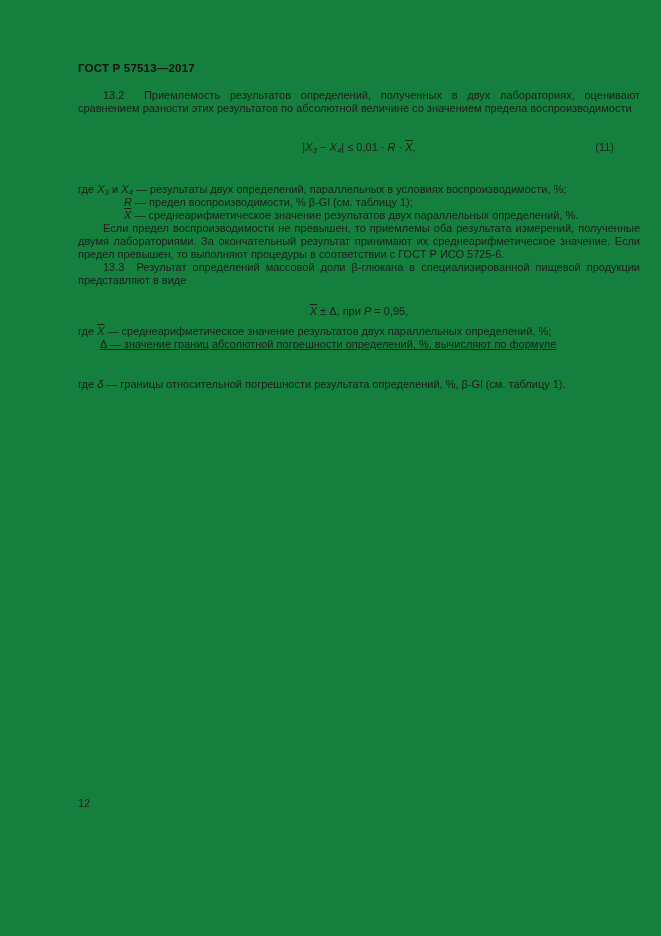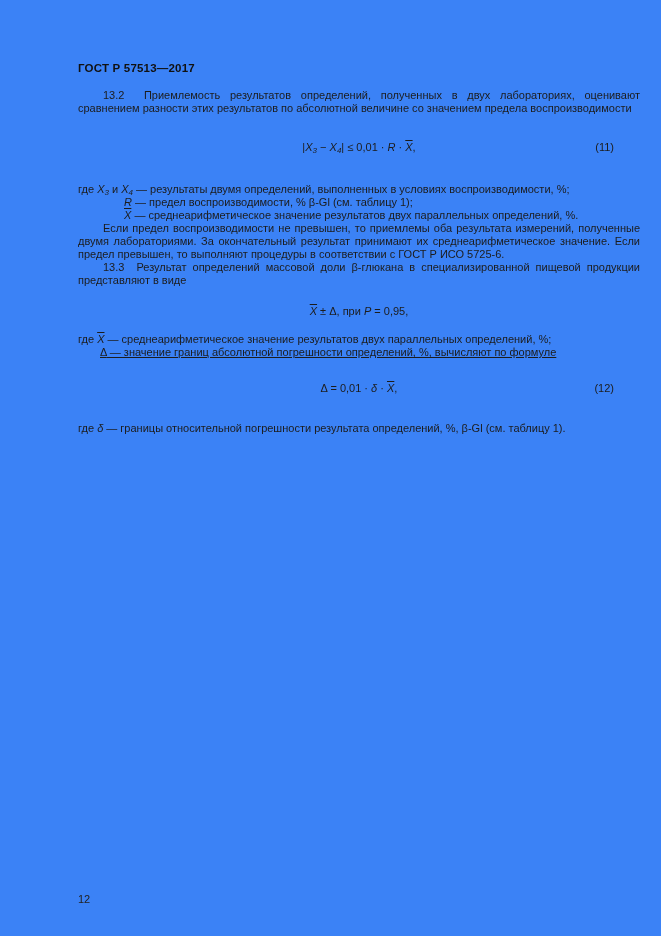--- a/index.html
+++ b/index.html
@@ -2,21 +2,21 @@
 <html><head>
 <meta charset="utf-8">
 <style>
   * { margin: 0; padding: 0; box-sizing: border-box; }
   html, body { background: #ffffff; }
   .page {
     position: relative;
     width: 661px;
     height: 936px;
     margin: 0 auto;
-    background: #3b82f6;
+    background: #15803d;
     font-family: "Liberation Sans", sans-serif;
     font-size: 11px;
     line-height: 13px;
     color: #1c1c1c;
     overflow: hidden;
   }
   .content {
     padding: 62px 21px 0 78px; 
   }
   .doc-header {
@@ -37,79 +37,75 @@
   }
   .f11 { margin-top: 26px; }
   .fx  { margin-top: 18px; }
   .f12 { margin-top: 23px; }
   .formula-num {
     position: absolute;
     right: 26px;
     top: 0;
   }
   .where { margin-top: 29px; }
-  .where-x { margin-top: 15px; }
+  .where-x { margin-top: 7px; }
   .where-12 { margin-top: 27px; }
   .where-line { text-align: left; }
   .ind1 { padding-left: 46px; }  
   .ind2 { padding-left: 22px; text-decoration: underline; }  
   .v { font-style: italic; }
   .bar { font-style: italic; text-decoration: overline; }
   sub {
     font-size: 8px;
     line-height: 0;
     font-style: italic;
     vertical-align: -2px;
   }
   .page-num {
     position: absolute;
     left: 78px;
-    top: 893px;
+    top: 797px;
     font-size: 11px;
     color: #222;
   }
 </style>
 </head>
 <body>
 
 <div class="page">
   <div class="content">
 
     <div class="doc-header">ГОСТ Р 57513—2017</div>
 
     <p class="para p-13-2">13.2&nbsp; Приемлемость результатов определений, полученных в двух лабораториях, оценивают сравнением разности этих результатов по абсолютной величине со значением предела воспроизводи­мости</p>
 
     <div class="formula-row f11">
       <span><span>|</span><span class="v">X</span><sub>3</sub><span> − </span><span class="v">X</span><sub>4</sub><span>|</span><span> ≤ 0,01 · </span><span class="v">R</span><span> · </span><span class="bar">X</span><span>,</span></span>
       <span class="formula-num">(11)</span>
     </div>
 
     <div class="where">
-      <div class="where-line"><span>где </span><span class="v">X</span><sub>3</sub><span> и </span><span class="v">X</span><sub>4</sub><span> — результаты двумя определений, выполненных в условиях воспроизводимости, %;</span></div>
+      <div class="where-line"><span>где </span><span class="v">X</span><sub>3</sub><span> и </span><span class="v">X</span><sub>4</sub><span> — результаты двух определений, параллельных в условиях воспроизводимости, %;</span></div>
       <div class="where-line ind1"><span class="v">R</span><span> — предел воспроизводимости, % β-Gl (см. таблицу 1);</span></div>
       <div class="where-line ind1"><span class="bar">X</span><span> — среднеарифметическое значение результатов двух параллельных определений, %.</span></div>
     </div>
 
     <p class="para">Если предел воспроизводимости не превышен, то приемлемы оба результата измерений, полу­ченные двумя лабораториями. За окончательный результат принимают их среднеарифметическое зна­чение. Если предел превышен, то выполняют процедуры в соответствии с ГОСТ Р ИСО 5725-6.</p>
 
     <p class="para">13.3&nbsp; Результат определений массовой доли β-глюкана в специализированной пищевой продукции представляют в виде</p>
 
     <div class="formula-row fx">
       <span><span class="bar">X</span><span> ± Δ, при </span><span class="v">P</span><span> = 0,95,</span></span>
     </div>
 
     <div class="where-x">
       <div class="where-line"><span>где </span><span class="bar">X</span><span> — среднеарифметическое значение результатов двух параллельных определений, %;</span></div>
       <div class="where-line ind2"><span>Δ</span><span> — значение границ абсолютной погрешности определений, %, вычисляют по формуле</span></div>
     </div>
 
-    <div class="formula-row f12">
-      <span><span>Δ = 0,01 · </span><span class="v">δ</span><span> · </span><span class="bar">X</span><span>,</span></span>
-      <span class="formula-num">(12)</span>
-    </div>
 
     <div class="where-12">
       <div class="where-line"><span>где </span><span class="v">δ</span><span> — границы относительной погрешности результата определений, %, β-Gl (см. таблицу 1).</span></div>
     </div>
 
   </div>
 
   <div class="page-num">12</div>
 </div>
 

